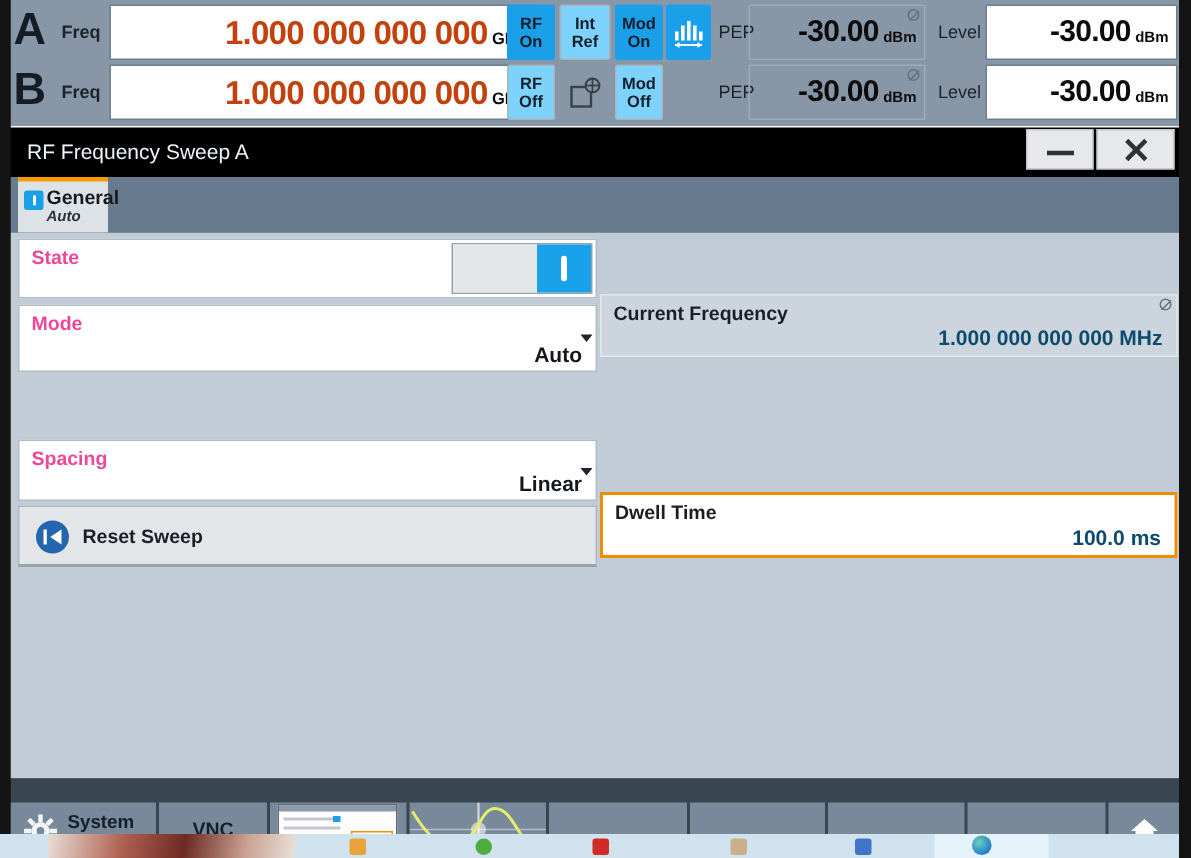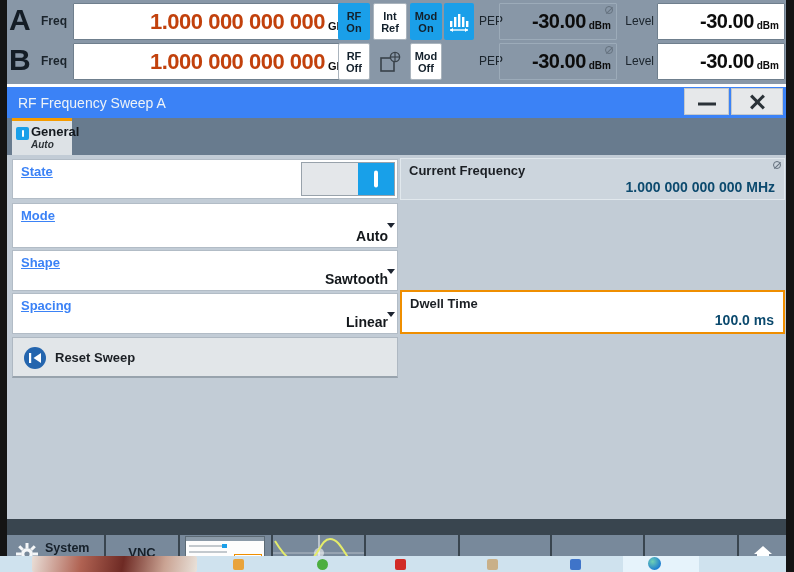--- a/index.html
+++ b/index.html
@@ -12,40 +12,40 @@
   .hrow.a{top:3px;} .hrow.b{top:43px;}
   .ch{position:absolute;left:2px;top:-3px;font-size:30px;font-weight:bold;color:#141d26;line-height:40px;}
   .freq-lbl{position:absolute;left:34px;top:0;height:37px;line-height:37px;font-size:12px;font-weight:bold;color:#1b242c;}
   .freq-box{position:absolute;left:66px;top:0;width:284px;height:37px;background:#fff;border:1px solid #6f7f8d;border-radius:1px;
             display:flex;justify-content:flex-end;align-items:center;padding-right:6px;cursor:pointer;}
   .freq-val{font-size:22px;font-weight:bold;color:#c2410c;letter-spacing:-0.5px;}
   .freq-unit{font-size:11px;font-weight:bold;color:#0c0c0c;margin-left:3px;position:relative;top:4px;}
   .hbtn{position:absolute;top:0;height:37px;border-radius:2px;display:flex;flex-direction:column;justify-content:center;
         align-items:center;font-size:11px;font-weight:bold;color:#13202b;line-height:12px;cursor:pointer;}
   .hbtn.on{background:#1a9fe9;}
-  .hbtn.off{background:#ffffff;border:1px solid #aab4bd;}
+  .hbtn.off{background:#7dd3fc;border:1px solid #aab4bd;}
   .pos-rf{left:331px;width:32px;}
   .pos-ref{left:366px;width:34px;}
   .pos-mod{left:403px;width:32px;}
   .pos-spec{left:437px;width:30px;}
   .pep-lbl{position:absolute;left:466px;width:30px;top:0;height:37px;line-height:37px;font-size:12px;color:#1b242c;text-align:right;}
   .pep-box{position:absolute;left:492px;width:118px;top:0;height:37px;border:1px solid #9cabb9;border-radius:1px;
            display:flex;justify-content:flex-end;align-items:center;padding-right:5px;}
   .lvl-lbl{position:absolute;left:613px;width:34px;top:0;height:37px;line-height:37px;font-size:12px;color:#1b242c;text-align:right;}
   .lvl-box{position:absolute;left:650px;width:128px;top:0;height:37px;background:#fff;border:1px solid #6f7f8d;border-radius:1px;
            display:flex;justify-content:flex-end;align-items:center;padding-right:5px;cursor:pointer;}
   .amp-val{font-size:20px;font-weight:bold;color:#0c0c0c;letter-spacing:-0.5px;}
   .amp-unit{font-size:10px;font-weight:bold;color:#0c0c0c;margin-left:3px;position:relative;top:4px;}
 
   
   .noedit{position:absolute;top:2px;right:3px;width:8px;height:8px;border:1px solid #64717e;border-radius:50%;}
   .noedit::before{content:"";position:absolute;left:-1px;top:3px;width:9px;height:1px;background:#64717e;transform:rotate(-45deg);}
 
   
-  .titlebar{position:absolute;left:7px;top:84px;width:779px;height:34px;background:#3b82f6;border-top:3px solid #ffffff;}
+  .titlebar{position:absolute;left:7px;top:84px;width:779px;height:34px;background:#000000;border-top:1px solid #ffffff;}
   .title{position:absolute;left:11px;top:0;height:34px;line-height:32px;font-size:14px;color:#eef3f7;}
   .winbtn{position:absolute;top:1px;height:27px;background:#e6e8ea;border:1px solid #c4c9cd;cursor:pointer;}
   .winbtn.min{right:57px;width:45px;}
   .winbtn.cls{right:3px;width:52px;}
   .min-glyph{position:absolute;left:50%;top:60%;width:18px;height:3px;background:#2b3238;transform:translate(-50%,-50%);}
   .x-glyph{position:absolute;left:50%;top:50%;width:18px;height:18px;transform:translate(-50%,-50%);}
   .x-glyph::before,.x-glyph::after{content:"";position:absolute;left:8px;top:0;width:3px;height:18px;background:#2b3238;}
   .x-glyph::before{transform:rotate(45deg);} .x-glyph::after{transform:rotate(-45deg);}
 
   
@@ -55,36 +55,36 @@
   .tab.inactive{left:67px;width:133px;background:#8a9cae;border-top:1px solid #9fb0c0;border-left:1px solid #9fb0c0;
                 color:#eef3f7;font-size:13px;display:flex;align-items:center;justify-content:center;}
   .tab-ico{position:absolute;left:4px;top:6px;width:13px;height:13px;background:#1a9fe9;border-radius:2px;}
   .tab-ico::before{content:"";position:absolute;left:5.5px;top:3px;width:2px;height:7px;background:#fff;border-radius:1px;}
   .tab-main{position:absolute;left:19px;top:3px;font-size:13px;font-weight:bold;color:#14191e;}
   .tab-sub{position:absolute;left:19px;top:18px;font-size:10px;font-style:italic;font-weight:bold;color:#2c3237;}
 
   
   .content{position:absolute;left:7px;top:155px;width:779px;height:364px;background:#c2ccd6;}
   .row{position:absolute;left:5px;width:386px;background:#fff;border:1px solid #b2bcc6;cursor:pointer;}
-  .row .lbl{position:absolute;left:8px;top:4px;font-size:13px;font-weight:bold;color:#3b82f6;text-decoration:underline;}
+  .row .lbl{position:absolute;left:8px;top:4px;font-size:13px;font-weight:bold;color:#ec4899;}
   .row .val{position:absolute;right:9px;bottom:3px;font-size:14px;font-weight:bold;color:#14181c;}
   .caret{position:absolute;right:2px;top:45%;width:0;height:0;border-left:4px solid transparent;border-right:4px solid transparent;border-top:5px solid #1d2430;}
   .r-state{top:4px;height:40px;} .r-mode{top:48px;height:45px;} .r-shape{top:95px;height:41px;}
   .r-spacing{top:138px;height:41px;} 
   .r-reset{top:182px;height:41px;background:#e2e6e9;border:1px solid #aeb8c2;border-bottom:2px solid #98a3ad;}
   .reset-lbl{position:absolute;left:42px;top:0;height:39px;line-height:39px;font-size:13px;font-weight:bold;color:#1b1f24;text-align:center;}
 
   
   .toggle{position:absolute;right:2px;top:2px;width:94px;height:34px;border:1px solid #98a2ab;display:flex;}
   .tg-off{width:57px;height:100%;background:#e4e7ea;}
   .tg-on{position:relative;width:37px;height:100%;background:#18a0e9;}
   .tg-bar{position:absolute;left:50%;top:50%;transform:translate(-50%,-50%);width:4px;height:17px;background:#fff;border-radius:2px;}
 
   
-  .box{position:absolute;left:393px;width:385px;}
+  .box{position:absolute;left:393px;width:385px;margin-top:38px;}
   .b-curfreq{top:3px;height:42px;background:#ccd5dd;border:1px solid #e1e8ed;}
   .b-dwell{top:135px;height:44px;background:#fff;border:2px solid #ef8e00;cursor:text;}
   .box .lbl{position:absolute;left:8px;top:4px;font-size:13px;font-weight:bold;color:#1b1f24;}
   .box .val{position:absolute;right:9px;bottom:4px;font-size:14px;font-weight:bold;color:#0c4a6e;}
 
   
   .taskbar{position:absolute;left:7px;top:519px;width:779px;height:37px;background:#39454f;display:flex;gap:2px;padding-top:16px;}
   .cell{flex:none;height:34px;background:#78899b;overflow:hidden;position:relative;cursor:pointer;}
   .c1{width:97px;} .c2{width:72px;display:flex;align-items:center;justify-content:center;font-size:13px;font-weight:bold;color:#16202a;}
   .c3{width:91px;} .c4{width:91px;} .c5{width:92px;} .c6{width:90px;} .c7{width:91px;} .c8{width:92px;} .c9{flex:1;}
@@ -224,25 +224,20 @@
         </div>
       </div>
     </div>
 
     <div class="row r-mode">
       <span class="lbl">Mode</span>
       <span class="val">Auto</span>
       <span class="caret"></span>
     </div>
 
-    <div class="row r-shape">
-      <span class="lbl">Shape</span>
-      <span class="val">Sawtooth</span>
-      <span class="caret"></span>
-    </div>
 
     <div class="row r-spacing">
       <span class="lbl">Spacing</span>
       <span class="val">Linear</span>
       <span class="caret"></span>
     </div>
 
     <div class="row r-reset">
       <svg style="position:absolute;left:10px;top:8px" width="24" height="24" viewBox="0 0 24 24">
         <circle cx="12" cy="12" r="11" fill="#2465ae"></circle>

